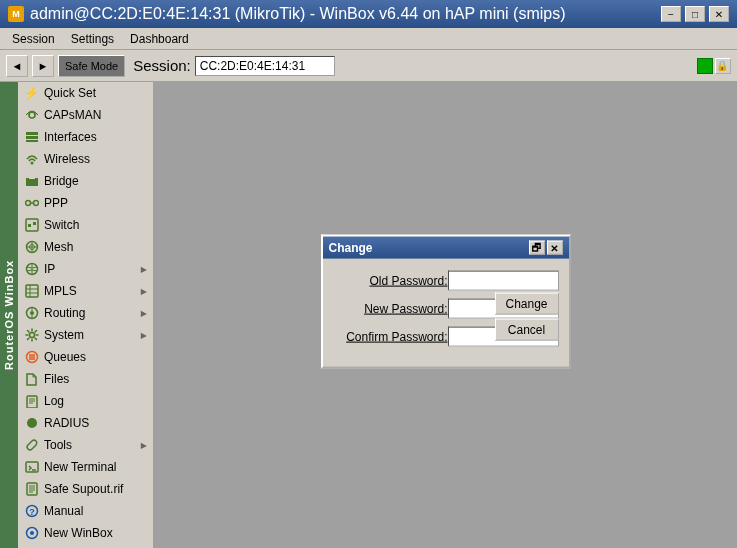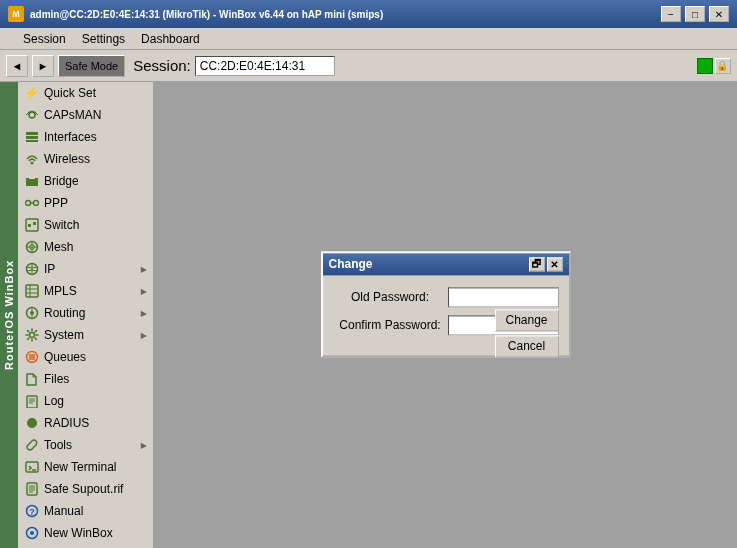--- a/index.html
+++ b/index.html
@@ -33,22 +33,22 @@
       background: #e8a000;
       border-radius: 2px;
       display: flex;
       align-items: center;
       justify-content: center;
       font-size: 9px;
       color: white;
       font-weight: bold;
     }
     .title-bar-title {
-      font-size: 10px;
-      font-weight: bold;
+      font-size: 16px;
+      font-weight: normal;
       text-align: right;
     }
     .title-bar-controls {
       display: flex;
       gap: 4px;
     }
     .title-btn {
       width: 20px;
       height: 16px;
       background: #d4d0c8;
@@ -60,21 +60,21 @@
       font-size: 10px;
       color: #000;
     }
 
     
     .menu-bar {
       height: 22px;
       background: #d4d0c8;
       display: flex;
       align-items: center;
-      padding: 0 15px;
+      padding: 0 4px;
       border-bottom: 1px solid #a0a0a0;
     }
     .menu-item {
       padding: 2px 8px;
       cursor: pointer;
       font-size: 12px;
     }
 
     
     .toolbar {
@@ -252,22 +252,23 @@
     .dialog-content {
       padding: 12px 10px;
     }
     .dialog-row {
       display: flex;
       align-items: center;
       margin-bottom: 8px;
     }
     .dialog-row-label {
       width: 115px;
-      text-align: center;
-      font-size: 12px;
+      text-align: right;
+      font-size: 12px;
+      text-decoration: underline;
     }
     .dialog-input {
       flex: 1;
       height: 20px;
       border: 1px inset #a0a0a0;
       background: white;
       padding: 0 2px;
       font-size: 12px;
     }
     .dialog-buttons {
@@ -550,20 +551,24 @@
             <button class="dialog-btn-small">🗗</button>
             <button class="dialog-btn-small">✕</button>
           </div>
         </div>
         <div class="dialog-content" style="position:relative;">
           <div class="dialog-row">
             <label class="dialog-row-label">Old Password:</label>
             <input class="dialog-input" type="password" style="width: 80px;">
           </div>
           <div class="dialog-row">
+            <label class="dialog-row-label">New Password:</label>
+            <input class="dialog-input" type="password" style="width: 80px;">
+          </div>
+          <div class="dialog-row">
             <label class="dialog-row-label">Confirm Password:</label>
             <input class="dialog-input" type="password" style="width: 80px;">
           </div>
           <div class="dialog-buttons">
             <button class="dialog-action-btn">Change</button>
             <button class="dialog-action-btn">Cancel</button>
           </div>
         </div>
       </div>
     </div>

